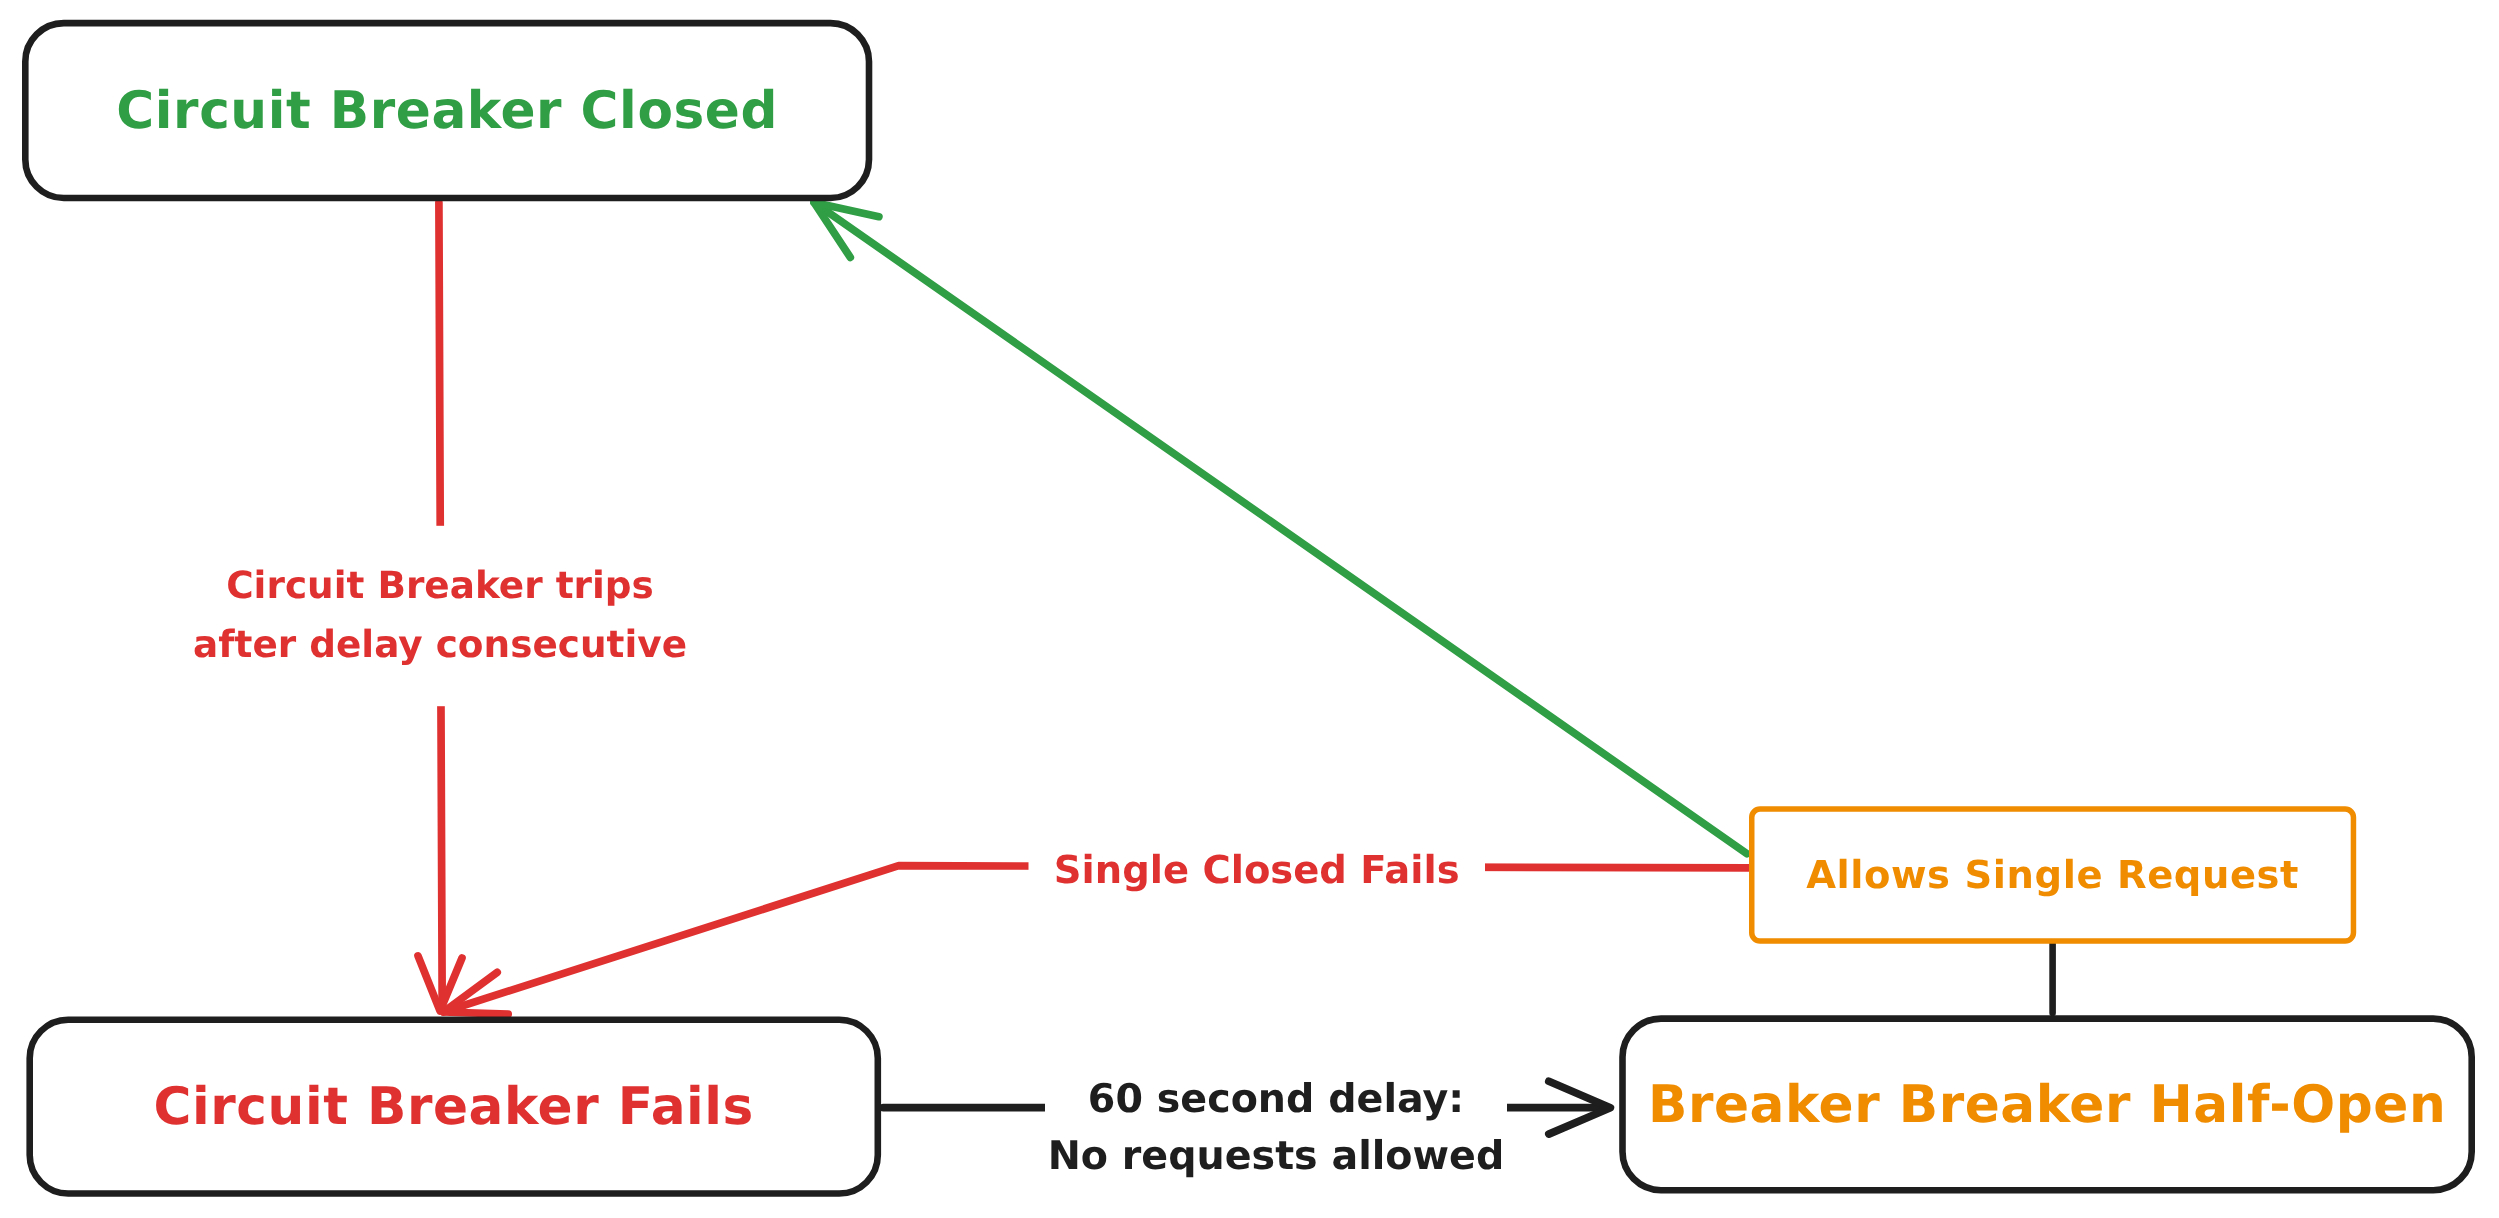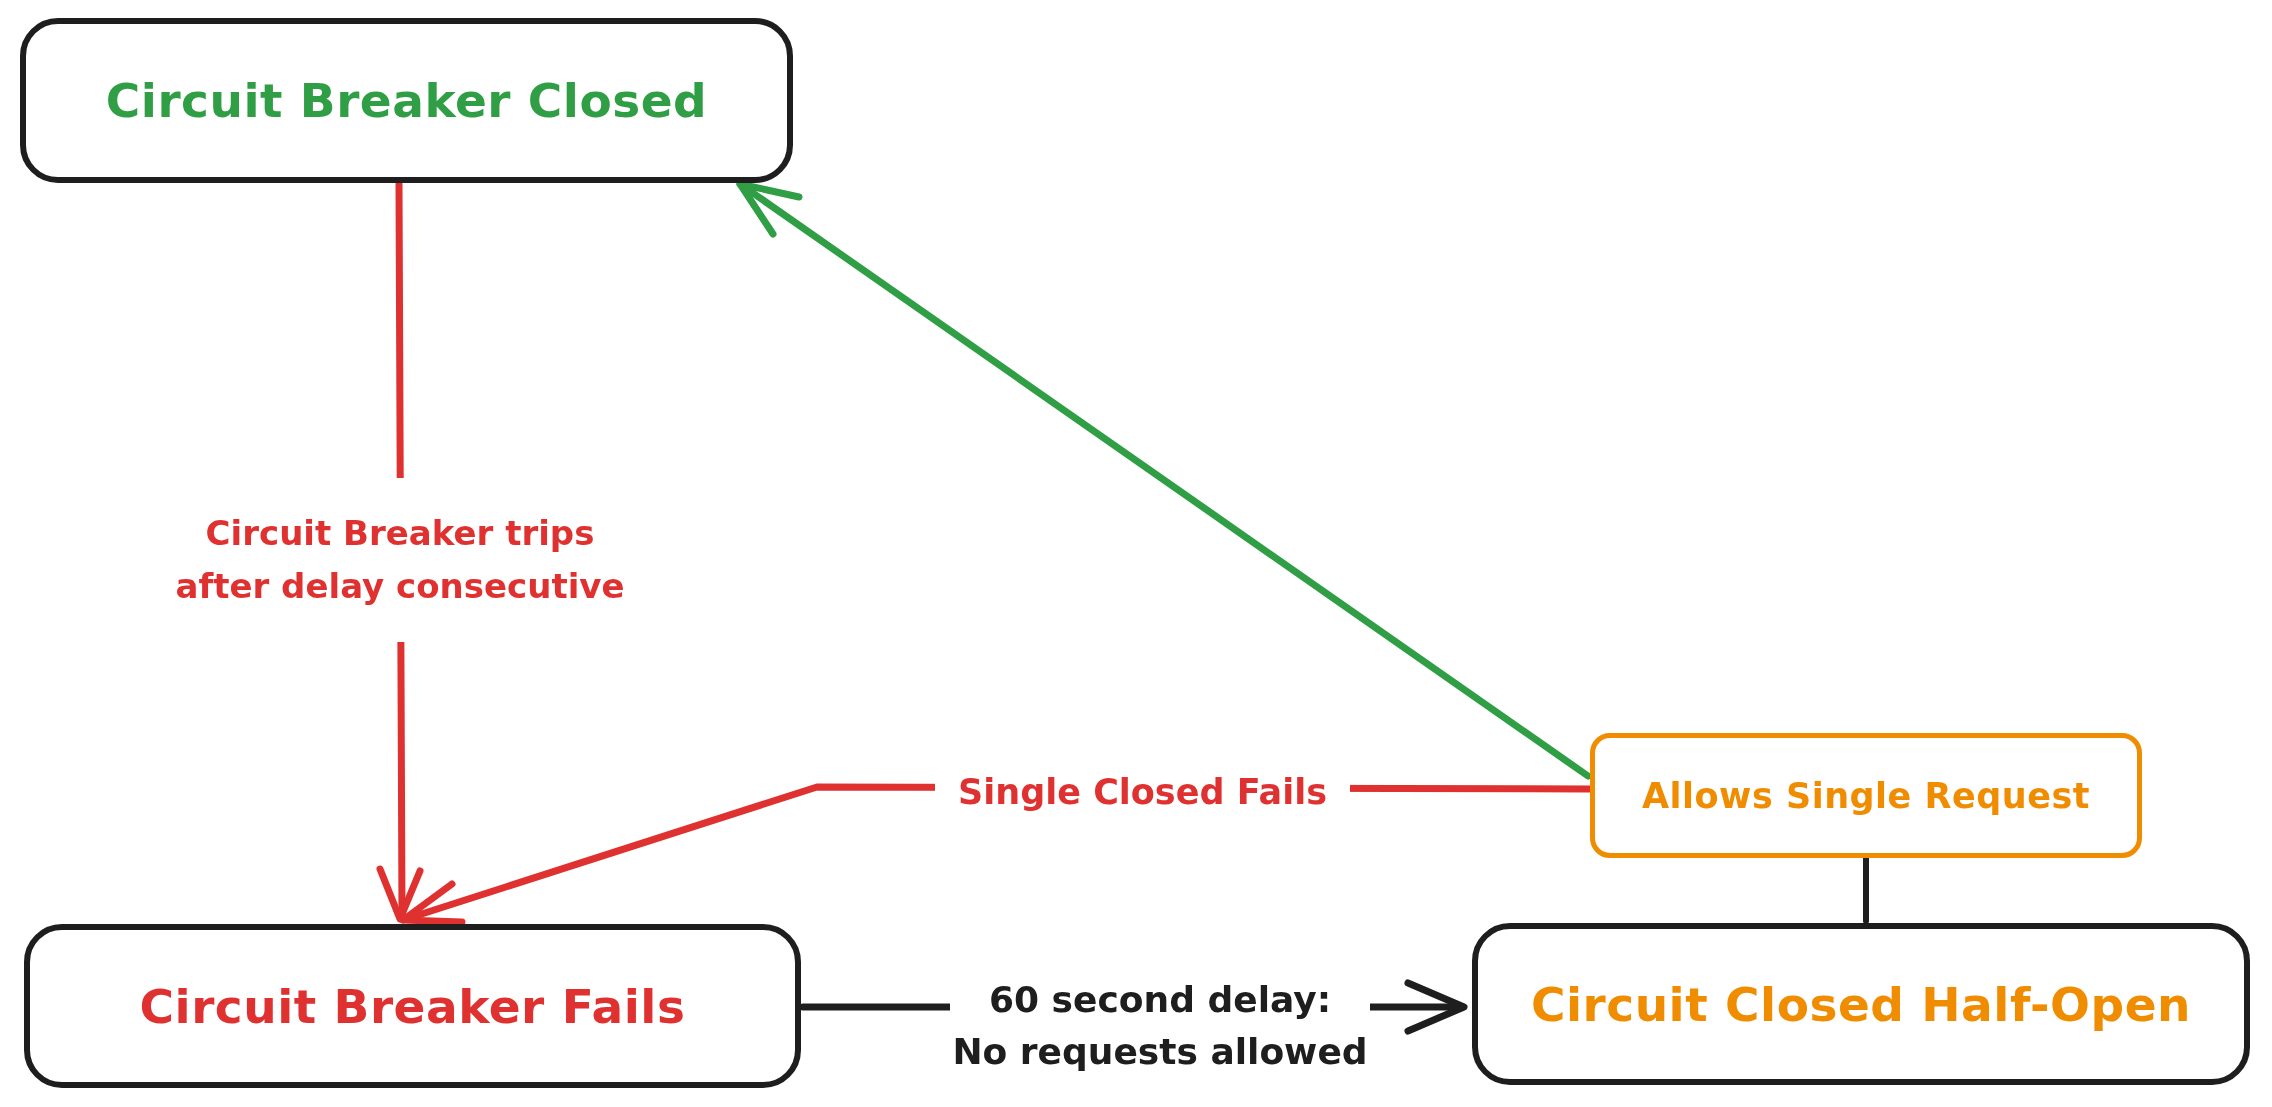--- a/index.html
+++ b/index.html
@@ -37,21 +37,21 @@
     font-weight: bold;
     letter-spacing: 0.5px;
   }
   .node-closed   { left: 20px;   top: 18px;  width: 773px; height: 165px; color: #2f9e44; }
   .node-open     { left: 24px;   top: 924px; width: 777px; height: 164px; color: #e03131; }
   .node-halfopen { left: 1472px; top: 923px; width: 778px; height: 162px; color: #f08c00; }
   .node-allows {
     left: 1590px; top: 733px; width: 552px; height: 125px;
     color: #f08c00;
     border: 5px solid #f08c00;
-    border-radius: 20px;
+    border-radius: 10px;
     font-size: 35px;
   }
   .edge-label {
     position: absolute;
     background: #ffffff;
     display: flex;
     flex-direction: column;
     align-items: center;
     justify-content: center;
     text-align: center;
@@ -124,20 +124,20 @@
 
   <div class="node node-closed">
     <span>Circuit Breaker Closed</span>
   </div>
 
   <div class="node node-open">
     <span>Circuit Breaker Fails</span>
   </div>
 
   <div class="node node-halfopen">
-    <span>Circuit Closed Half-Open</span>
+    <span>Breaker Breaker Half-Open</span>
   </div>
 
   <div class="node node-allows">
     <span>Allows Single Request</span>
   </div>
 
 </div>
 
 </body></html>

